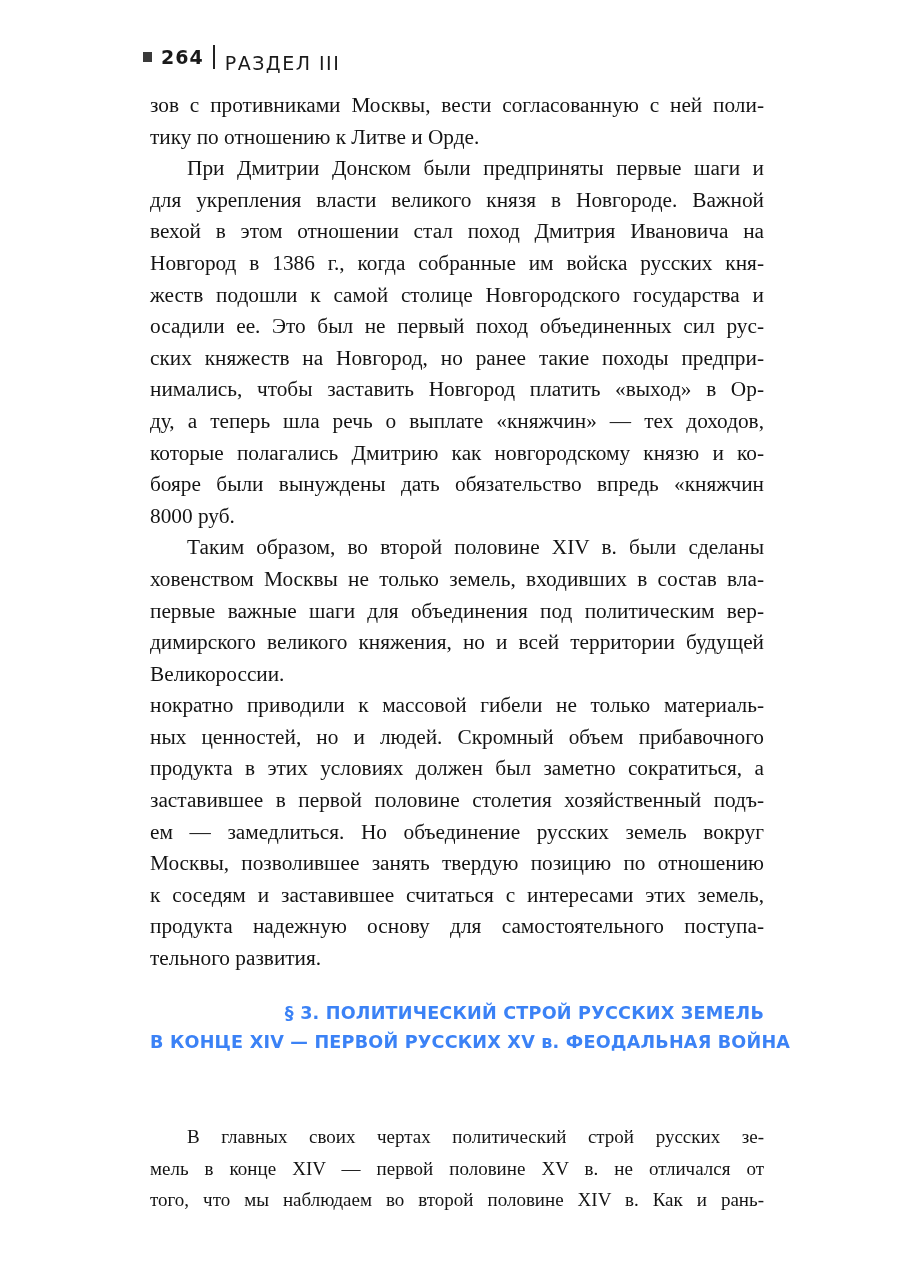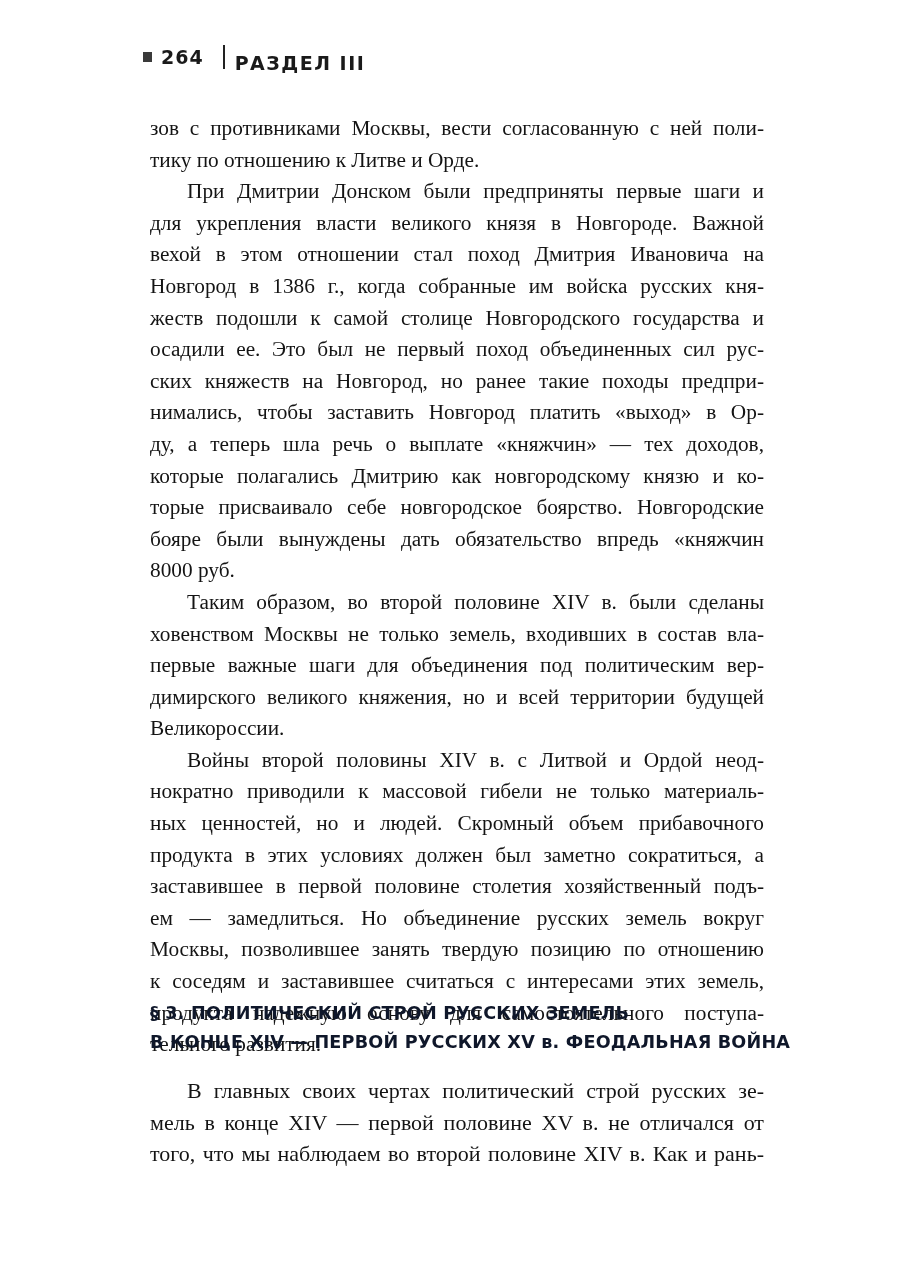--- a/index.html
+++ b/index.html
@@ -1,28 +1,28 @@
 <!DOCTYPE html>
 <html><head>
 <meta charset="utf-8">
 <style>
   html, body { margin: 0; padding: 0; background: #ffffff; }
   body { width: 900px; height: 1273px; position: relative; overflow: hidden; color: #141414; }
   .running-head { position: absolute; left: 143px; top: 44px; height: 26px; display: flex; align-items: center; font-family: "DejaVu Sans", sans-serif; font-size: 19px; letter-spacing: 1px; color: #1a1a1a; }
   .rh-square { width: 9px; height: 10px; background: #3a3a3a; display: inline-block; margin-right: 9px; }
-  .rh-num { font-weight: bold; margin-right: 19px; }
+  .rh-num { font-weight: bold; margin-right: 9px; }
   .rh-bar { width: 2px; height: 24px; background: #222; display: inline-block; margin-right: 10px; }
-  .rh-section { font-weight: bold; letter-spacing: 1.5px; margin-top: 11px; }
-  .body { position: absolute; left: 150px; top: 90px; width: 614px; font-family: "Liberation Serif", serif; font-size: 21.3px; line-height: 31.6px; margin-top: 23px; }
+  .rh-section { font-weight: normal; letter-spacing: 1.5px; margin-top: 11px; }
+  .body { position: absolute; left: 150px; top: 90px; width: 614px; font-family: "Liberation Serif", serif; font-size: 21.3px; line-height: 31.6px; }
   .line { display: block; text-align: justify; text-align-last: justify; height: 31.6px; white-space: nowrap; overflow: visible; }
   .line.last { text-align-last: left; }
   .line.indent { padding-left: 37px; font-family: Liberation Serif, serif; }
-  .heading { position: absolute; left: 150px; top: 999px; width: 614px; font-family: "DejaVu Sans", sans-serif; font-size: 17.6px; font-weight: bold; line-height: 29px; text-align: left; color: #0f172a; letter-spacing: 0.2px; }
+  .heading { position: absolute; left: 150px; top: 999px; width: 614px; font-family: "DejaVu Sans", sans-serif; font-size: 17.6px; font-weight: bold; line-height: 29px; text-align: right; color: #3b82f6; letter-spacing: 0.2px; }
   .heading .hl { display: block; white-space: nowrap; }
-  .body2 { position: absolute; left: 150px; top: 1075px; width: 614px; font-family: "Liberation Serif", serif; font-size: 22px; line-height: 31.6px; }
+  .body2 { position: absolute; left: 150px; top: 1121px; width: 614px; font-family: "Liberation Serif", serif; font-size: 19px; line-height: 31.6px; }
 </style>
 </head>
 <body>
 
 <div class="running-head">
   <span class="rh-square"></span>
   <span class="rh-num">264</span>
   <span class="rh-bar"></span>
   <span class="rh-section">РАЗДЕЛ III</span>
 </div>
@@ -36,33 +36,31 @@
       <span class="line indent">При Дмитрии Донском были предприняты первые шаги и</span>
       <span class="line">для укрепления власти великого князя в Новгороде. Важной</span>
       <span class="line">вехой в этом отношении стал поход Дмитрия Ивановича на</span>
       <span class="line">Новгород в 1386 г., когда собранные им войска русских кня-</span>
       <span class="line">жеств подошли к самой столице Новгородского государства и</span>
       <span class="line">осадили ее. Это был не первый поход объединенных сил рус-</span>
       <span class="line">ских княжеств на Новгород, но ранее такие походы предпри-</span>
       <span class="line">нимались, чтобы заставить Новгород платить «выход» в Ор-</span>
       <span class="line">ду, а теперь шла речь о выплате «княжчин» — тех доходов,</span>
       <span class="line">которые полагались Дмитрию как новгородскому князю и ко-</span>
-      <span class="line">торые присваивало себе новгородское боярство. Новгородские</span>
       <span class="line">бояре были вынуждены дать обязательство впредь «княжчин</span>
       <span class="line last">8000 руб.</span>
     </div>
     <div>
       <span class="line indent">Таким образом, во второй половине XIV в. были сделаны</span>
       <span class="line">ховенством Москвы не только земель, входивших в состав вла-</span>
       <span class="line">первые важные шаги для объединения под политическим вер-</span>
       <span class="line">димирского великого княжения, но и всей территории будущей</span>
       <span class="line last">Великороссии.</span>
     </div>
     <div>
-      <span class="line indent">Войны второй половины XIV в. с Литвой и Ордой неод-</span>
       <span class="line">нократно приводили к массовой гибели не только материаль-</span>
       <span class="line">ных ценностей, но и людей. Скромный объем прибавочного</span>
       <span class="line">продукта в этих условиях должен был заметно сократиться, а</span>
       <span class="line">заставившее в первой половине столетия хозяйственный подъ-</span>
       <span class="line">ем — замедлиться. Но объединение русских земель вокруг</span>
       <span class="line">Москвы, позволившее занять твердую позицию по отношению</span>
       <span class="line">к соседям и заставившее считаться с интересами этих земель,</span>
       <span class="line">продукта надежную основу для самостоятельного поступа-</span>
       <span class="line last">тельного развития.</span>
     </div>

